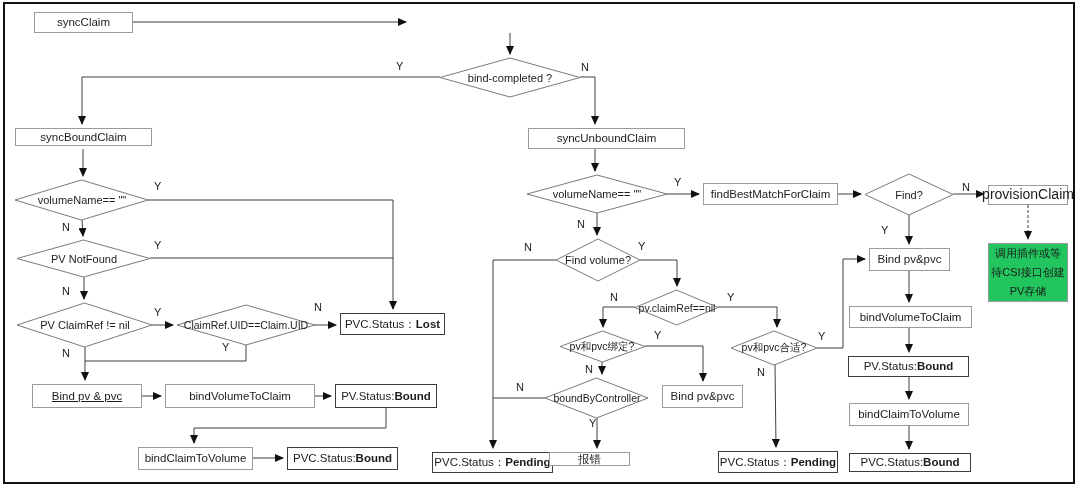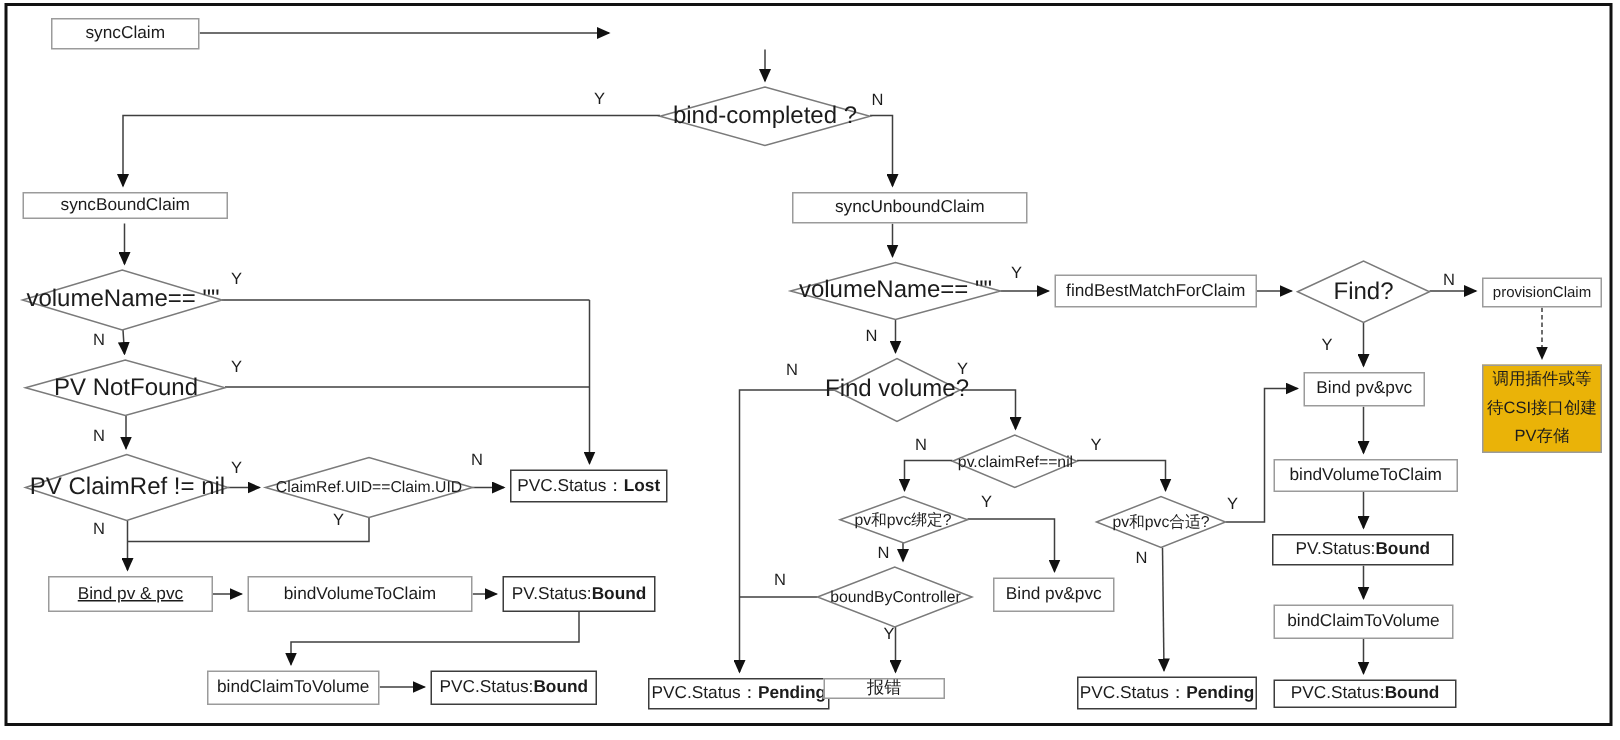--- a/index.html
+++ b/index.html
@@ -5,27 +5,27 @@
   html,body{margin:0;padding:0;background:#fff;}
   .canvas{position:relative;width:1080px;height:493px;background:#fff;overflow:hidden;
           font-family:"Liberation Sans","DejaVu Sans",sans-serif;color:#1c1c1c;}
   .frame{position:absolute;left:3px;top:2px;width:1068px;height:478px;border:2px solid #111;}
   svg.wires{position:absolute;left:0;top:0;width:1080px;height:493px;}
   .node{position:absolute;display:flex;align-items:center;justify-content:center;
         background:#fff;border:1px solid #9b9b9b;font-size:11.5px;white-space:nowrap;
         box-sizing:border-box;line-height:1.1;}
   .node.dark{border-color:#3c3c3c;}
   .b{font-weight:700;}
-  .dlabel{position:absolute;transform:translate(-50%,-50%);font-size:16px;white-space:nowrap;
+  .dlabel{position:absolute;transform:translate(-50%,-50%);font-size:11px;white-space:nowrap;
           text-align:center;color:#1c1c1c;}
   .dlabel.small{font-size:10.5px;}
   .yn{position:absolute;font-size:11px;color:#1c1c1c;}
   .note-red{position:absolute;left:130px;top:336px;font-size:12px;font-weight:600;color:#ff0000;white-space:nowrap;}
   .csi{position:absolute;display:flex;flex-direction:column;align-items:center;justify-content:center;
-       background:#eab308;border:1px solid #9b9b9b;font-size:11px;box-sizing:border-box;line-height:19px;}
+       background:#22c55e;border:1px solid #9b9b9b;font-size:11px;box-sizing:border-box;line-height:19px;}
 </style>
 </head>
 <body>
 
 <div class="canvas">
   <div class="frame"></div>
 
   <svg class="wires" viewBox="0 0 1080 493">
     <defs>
       <marker id="arw" markerWidth="9" markerHeight="8" refX="8" refY="4" orient="auto" markerUnits="userSpaceOnUse">
@@ -94,21 +94,21 @@
     </div>
   <div class="node" style="left:15px;top:128px;width:137px;height:18px;">
       <span>syncBoundClaim</span>
     </div>
   <div class="node" style="left:528px;top:128px;width:157px;height:21px;">
       <span>syncUnboundClaim</span>
     </div>
   <div class="node" style="left:703px;top:183px;width:135px;height:22px;">
       <span>findBestMatchForClaim</span>
     </div>
-  <div class="node" style="left:988px;top:185px;width:80px;height:20px;font-size:10px;">
+  <div class="node" style="left:988px;top:185px;width:80px;height:20px;font-size:14px;">
       <span>provisionClaim</span>
     </div>
   <div class="csi" style="left:988px;top:243px;width:80px;height:59px;">
     <div>调用插件或等</div>
     <div>待CSI接口创建</div>
     <div>PV存储</div>
   </div>
   <div class="node dark" style="left:340px;top:313px;width:105px;height:22px;">
     <span>PVC.Status：</span>
       <span class="b">Lost</span>

